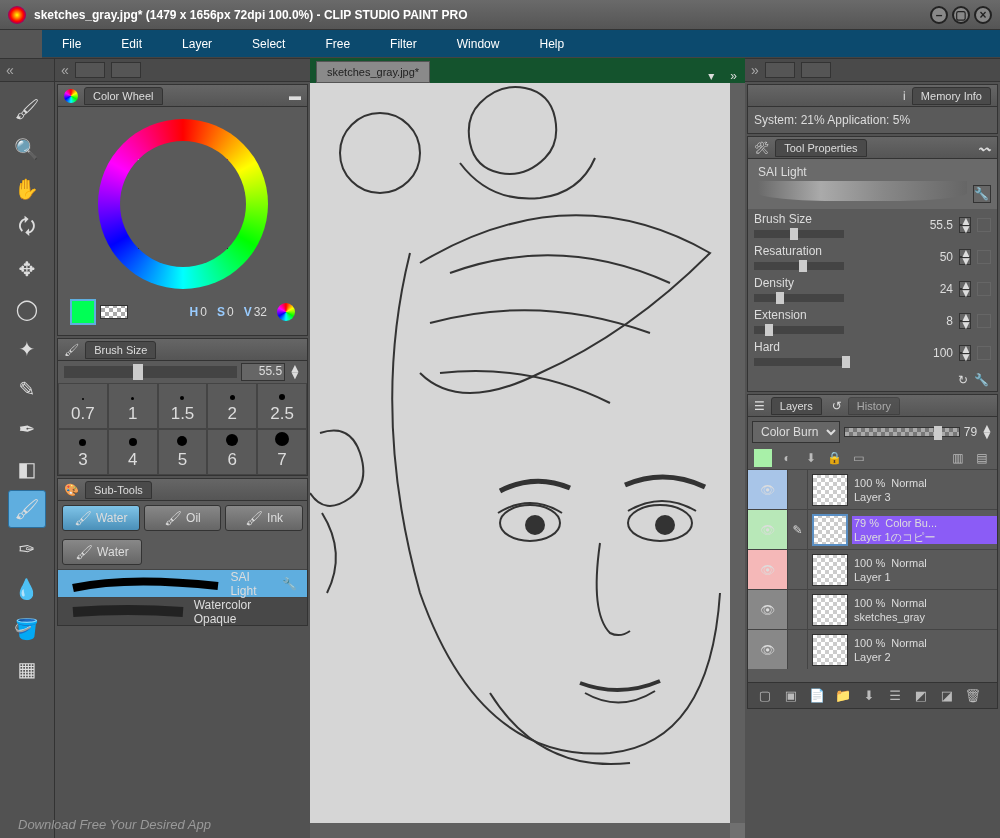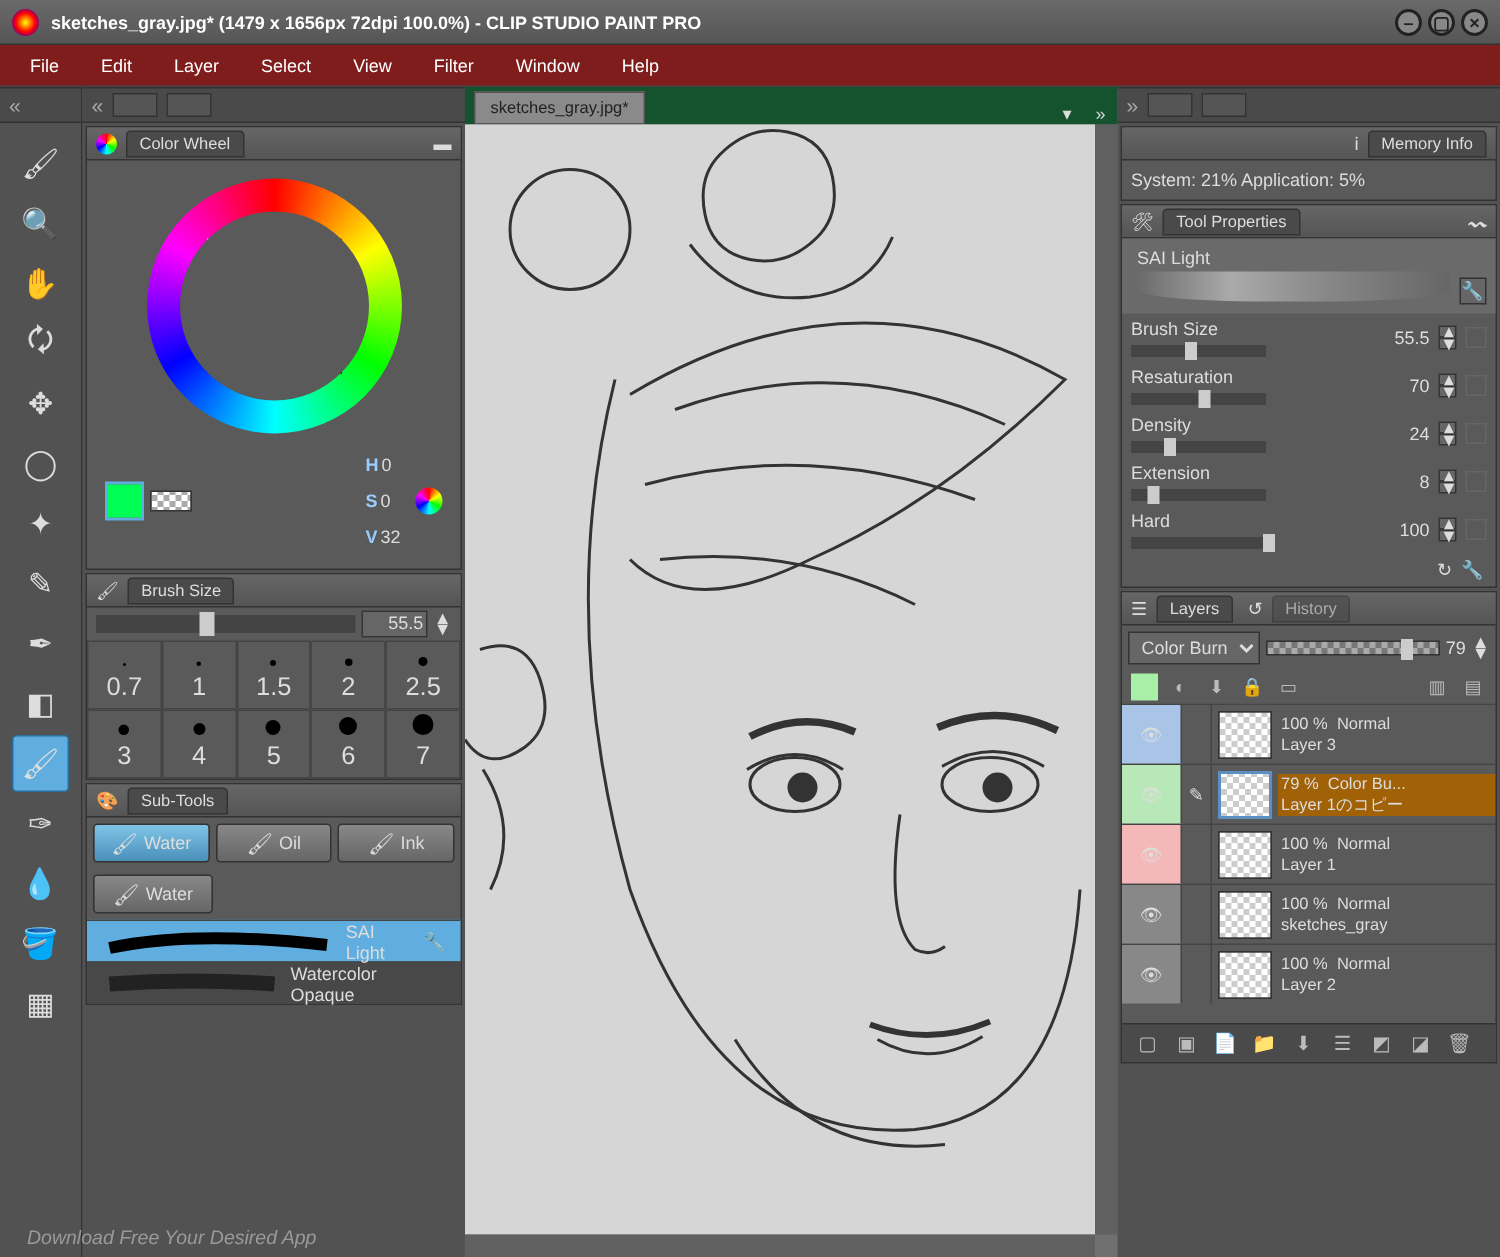--- a/index.html
+++ b/index.html
@@ -6,21 +6,21 @@
 body { background:#555; width:1000px; height:838px; overflow:hidden; }
 
 
 .titlebar { height:30px; background:linear-gradient(#6a6a6a,#555); display:flex; align-items:center; padding:0 8px; border-bottom:1px solid #333; }
 .titlebar .logo { width:18px; height:18px; background:radial-gradient(circle,#ff0,#f00,#00f); border-radius:50%; margin-right:8px; }
 .titlebar .title { font-weight:bold; color:#fff; }
 .titlebar .wbtns { margin-left:auto; display:flex; gap:4px; }
 .titlebar .wbtn { width:18px; height:18px; border:2px solid #222; border-radius:50%; background:#888; text-align:center; line-height:14px; font-weight:bold; color:#222; }
 
 
-.menubar { height:28px; background:#7f1d1d; display:flex; align-items:center; padding:0 20px; gap:28px; border-bottom:1px solid #444; }
+.menubar { height:28px; background:#0c4a6e; display:flex; align-items:center; padding:0 20px; gap:40px; border-bottom:1px solid #444;margin-left:42px; }
 .menubar span { color:#fff; cursor:pointer; }
 
 
 .main { display:flex; height:780px; }
 .col-tools { width:55px; background:#525252; border-right:1px solid #333; }
 .col-left  { width:255px; background:#525252; }
 .col-canvas{ flex:1; background:#707070; position:relative; }
 .col-right { width:255px; background:#525252; }
 
 
@@ -41,21 +41,21 @@
 
 
 .wheel-wrap { display:flex; justify-content:center; padding:6px 0; position:relative; }
 .wheel { width:170px; height:170px; border-radius:50%; background:conic-gradient(red,yellow,lime,cyan,blue,magenta,red); position:relative; }
 .wheel::after { content:""; position:absolute; inset:22px; border-radius:50%; background:#5a5a5a; }
 .sv { position:absolute; left:50%; top:50%; transform:translate(-50%,-50%); width:90px; height:90px; background:linear-gradient(to top,#000,transparent),linear-gradient(to right,#fff,red); }
 .swatches { display:flex; align-items:center; gap:4px; padding:4px 6px; }
 .swatch-main { width:26px; height:26px; border:2px solid #5faedf; }
 .swatch-main span { display:block; width:22px; height:22px; }
 .checker { width:28px; height:14px; background:repeating-conic-gradient(#fff 0 25%,#aaa 0 50%) 0/8px 8px; border:1px solid #333; }
-.hsv-row { display:flex; gap:10px; justify-content:center; padding:4px 0; font-size:11px;flex-direction:column; }
+.hsv-row { display:flex; gap:10px; justify-content:center; padding:4px 0; font-size:11px; }
 .hsv-row span b { color:#9cf; margin-right:2px; }
 
 
 .bs-row { display:flex; align-items:center; gap:4px; padding:2px 6px; }
 .bs-slider { flex:1; height:12px; background:#444; position:relative; }
 .bs-slider::after { content:""; position:absolute; left:40%; top:-2px; width:10px; height:16px; background:#ccc; }
 .bs-val { width:44px; height:18px; background:#666; border:1px solid #333; text-align:right; padding-right:2px; }
 .bs-grid { display:grid; grid-template-columns:repeat(5,1fr); text-align:center; }
 .bs-grid div { height:46px; border:1px solid #444; display:flex; flex-direction:column; justify-content:flex-end; align-items:center; padding-bottom:4px; font-size:17px; }
 .bs-grid div .dot { width:var(--d); height:var(--d); background:#000; border-radius:50%; margin-bottom:4px; }
@@ -103,21 +103,21 @@
 
 .layer { display:flex; align-items:center; height:40px; border-top:1px solid #444; }
 .layer .vis { width:40px; height:100%; display:flex; align-items:center; justify-content:center; border-right:1px solid #444; }
 .layer .vis2 { width:20px; height:100%; display:flex; align-items:center; justify-content:center; border-right:1px solid #444; }
 .layer .thumb { width:36px; height:32px; margin:0 4px; background:repeating-conic-gradient(#fff 0 25%,#ccc 0 50%) 0/8px 8px; border:1px solid #333; }
 .layer .info { flex:1; font-size:11px; line-height:14px; padding-left:2px; }
 .layer.c-blue .vis { background:#a8c5e8; }
 .layer.c-green .vis { background:#b8e8b8; }
 .layer.c-pink .vis { background:#f5b8b8; }
 .layer.c-gray .vis { background:#888; }
-.layer.sel .info { background:#a16207; }
+.layer.sel .info { background:#8b5cf6; }
 .layer.sel .thumb { border:2px solid #5a8fc4; }
 
 .lay-foot { height:26px; background:#4a4a4a; display:flex; align-items:center; gap:8px; padding:0 8px; border-top:1px solid #333; }
 .lay-foot .fi { width:18px; height:18px; display:flex; align-items:center; justify-content:center; font-size:13px; color:#bbb; }
 
 .watermark { position:absolute; left:18px; bottom:6px; font-style:italic; color:#9a9a9a; font-size:13px; }
 </style>
 </head>
 <body>
 
@@ -129,21 +129,21 @@
     <div class="wbtn">▢</div>
     <div class="wbtn">×</div>
   </div>
 </div>
 
 <div class="menubar">
   <span>File</span>
   <span>Edit</span>
   <span>Layer</span>
   <span>Select</span>
-  <span>View</span>
+  <span>Free</span>
   <span>Filter</span>
   <span>Window</span>
   <span>Help</span>
 </div>
 
 <div class="main">
 
   <div class="col-tools">
     <div class="strip">
         <span class="arr">«</span>
@@ -352,21 +352,21 @@
             <div class="lbl">Brush Size<div class="slider" style="--p:40%"></div></div>
             <div class="val">55.5</div>
             <div class="spin">
               <span>▲</span>
               <span>▼</span>
             </div>
             <div class="ico2"></div>
           </div>
           <div class="prop-row">
             <div class="lbl">Resaturation<div class="slider" style="--p:50%"></div></div>
-            <div class="val">70</div>
+            <div class="val">50</div>
             <div class="spin">
               <span>▲</span>
               <span>▼</span>
             </div>
             <div class="ico2"></div>
           </div>
           <div class="prop-row">
             <div class="lbl">Density<div class="slider" style="--p:24%"></div></div>
             <div class="val">24</div>
             <div class="spin">

